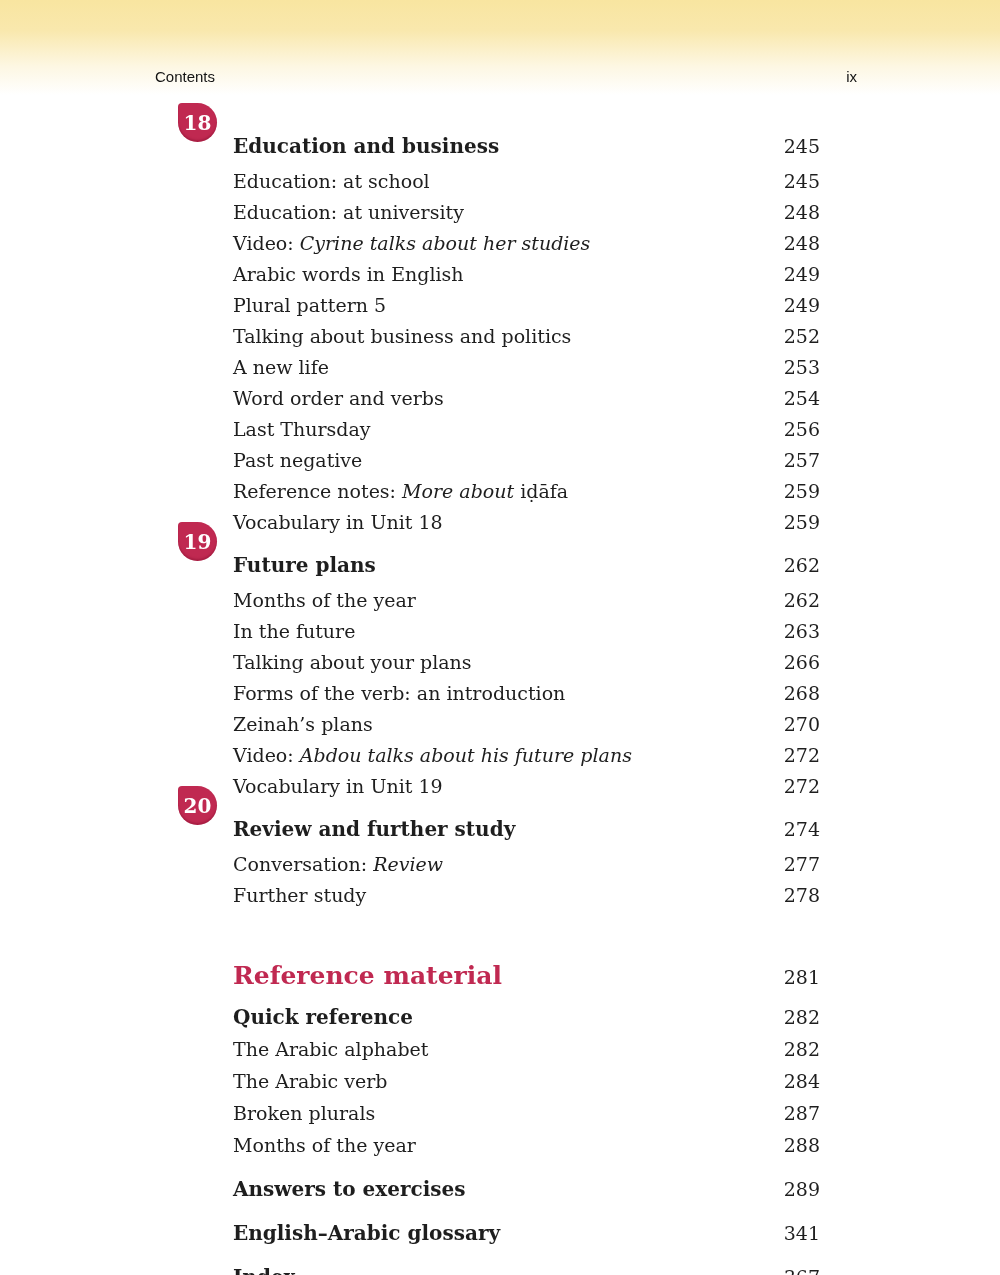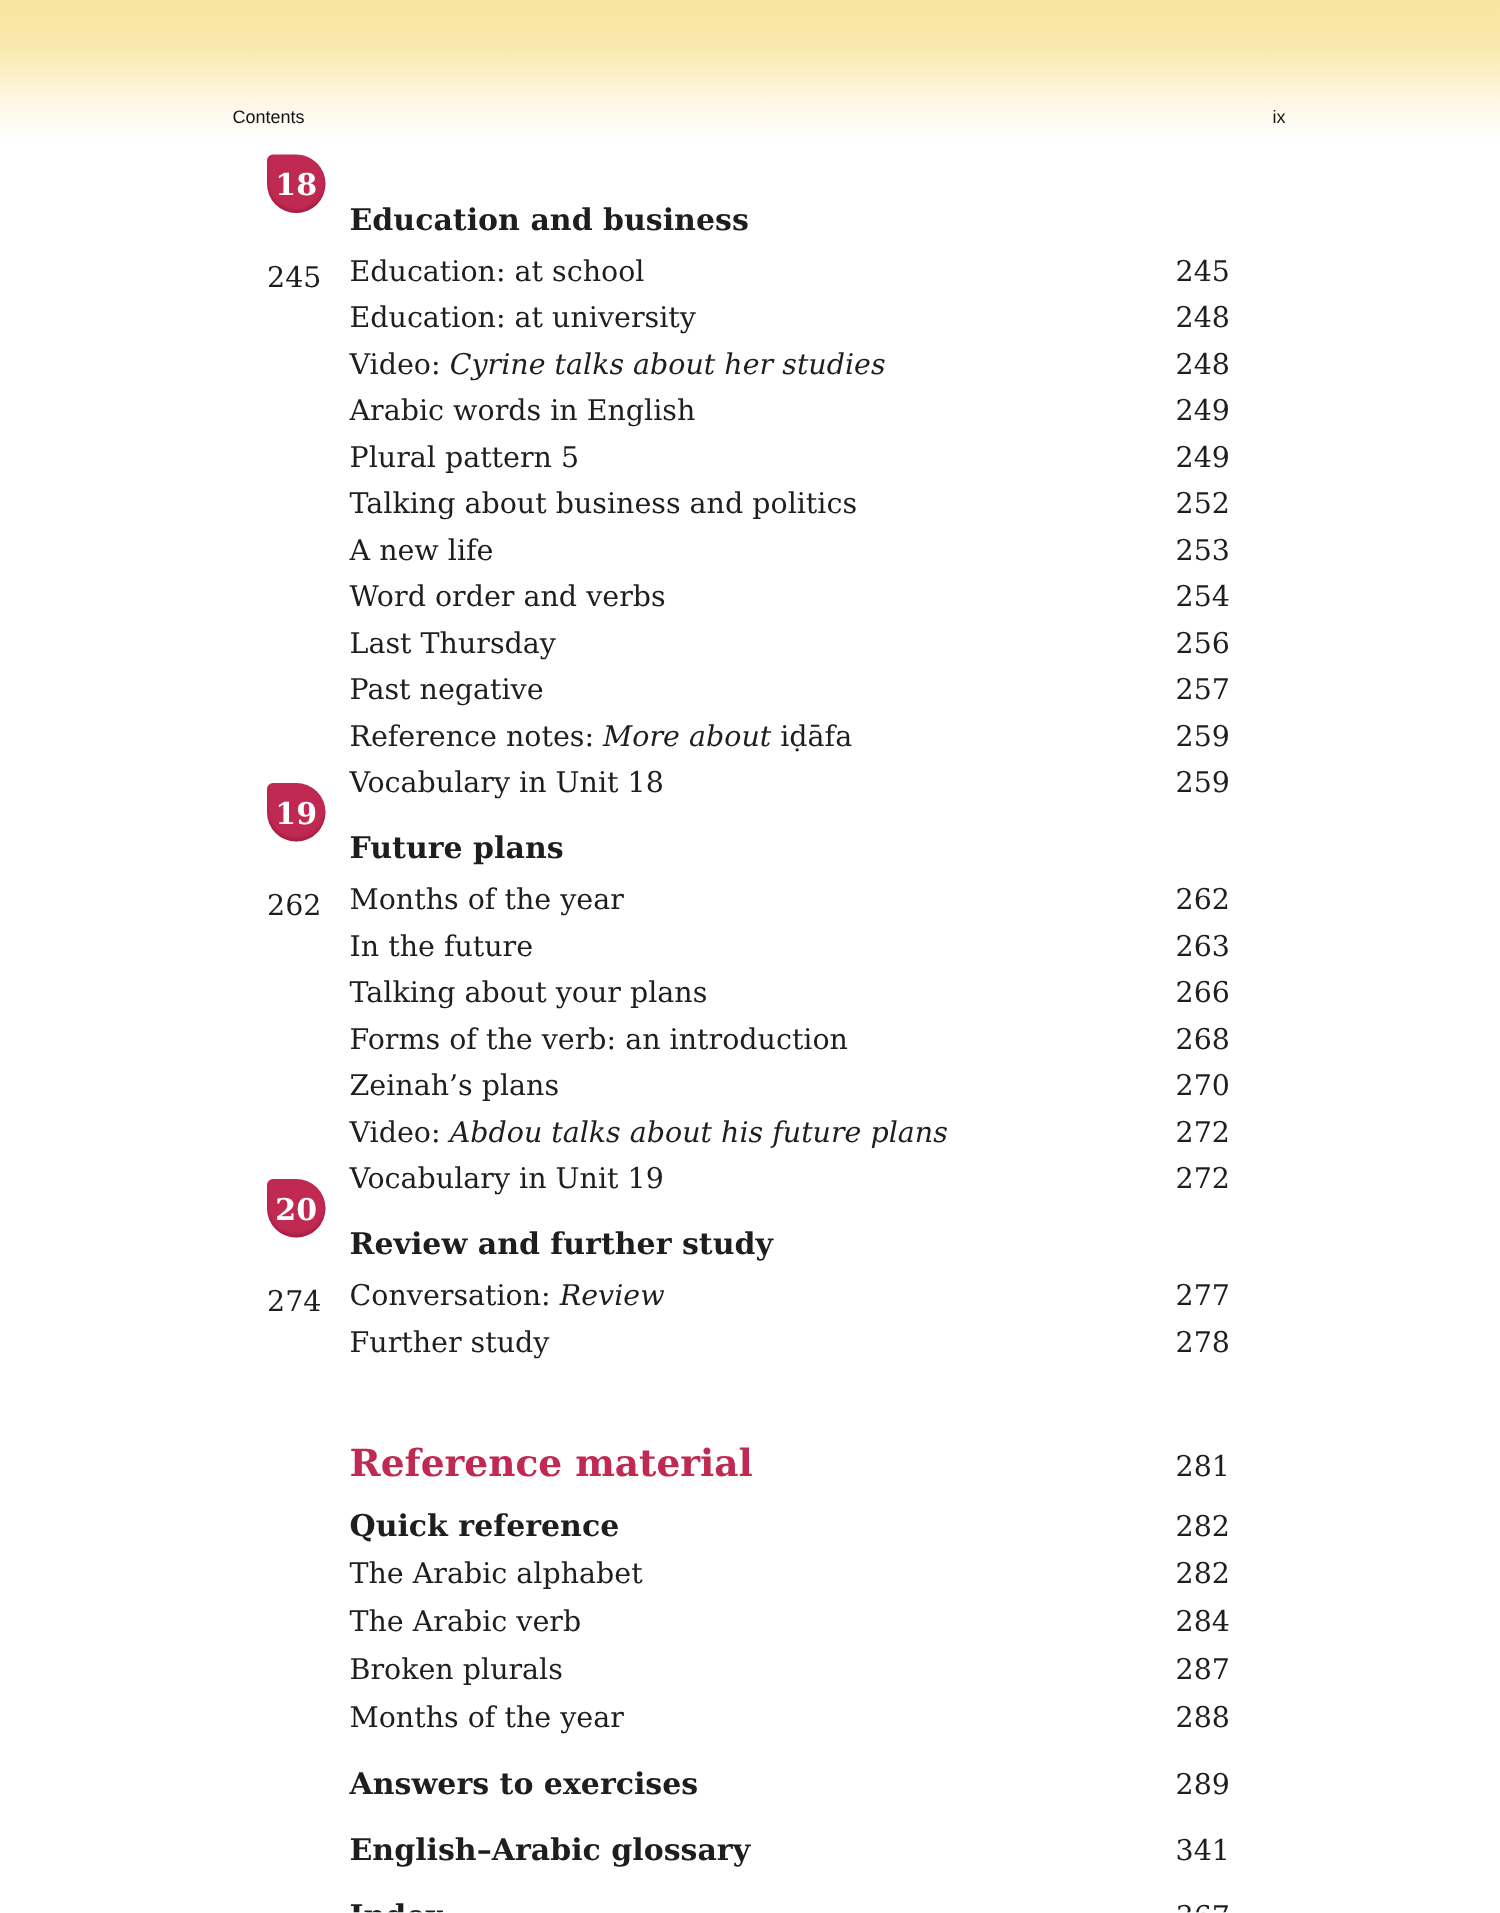--- a/index.html
+++ b/index.html
@@ -19,21 +19,21 @@
   }
   
   .band{
     width:100%;height:95px;
     background:linear-gradient(180deg, var(--band-gold) 0%, #f9e8ad 32%, #fdf7e3 70%, #ffffff 100%);
     display:flex;
     align-items:flex-end;
     justify-content:space-between;
     padding:0 143px 10px 155px;
     font-family:"Liberation Sans","DejaVu Sans",sans-serif;
-    font-size:12px;
+    font-size:15px;
     color:#141414;
   }
   
   .toc{
     position:relative;
     margin-left:178px;
     width:642px;
   }
   .row{
     position:relative;
@@ -42,21 +42,21 @@
     align-items:baseline;
   }
   .row .label{flex:1;padding-left:55px;margin-top:24px;}
   .row .page-num{
     text-align:right;
     font-size:19px;
     font-weight:normal;
     color:var(--text);
     font-family:"DejaVu Serif","Liberation Serif",serif;
   }
-  .row.unit{height:39px;line-height:39px;margin-top:8px;font-weight:bold;font-size:20px;flex-direction:column;}
+  .row.unit{height:39px;line-height:39px;margin-top:8px;font-weight:bold;font-size:20px;}
   .row.item{height:31px;line-height:31px;font-size:19px;}
   .row.heading{height:38px;line-height:38px;margin-top:46px;margin-bottom:6px;
     font-size:25px;font-weight:bold;color:var(--accent);gap:48px;}
   .row.bold,.row.boldgap{height:32px;line-height:32px;font-weight:bold;font-size:20px;}
   .row.bold{margin-top:6px;}
   .row.boldgap{margin-top:12px;}
   .row.refitem{height:32px;line-height:32px;font-size:19px;}
   .it{font-style:italic;}
   .badge{
     position:absolute;left:0;top:0;

